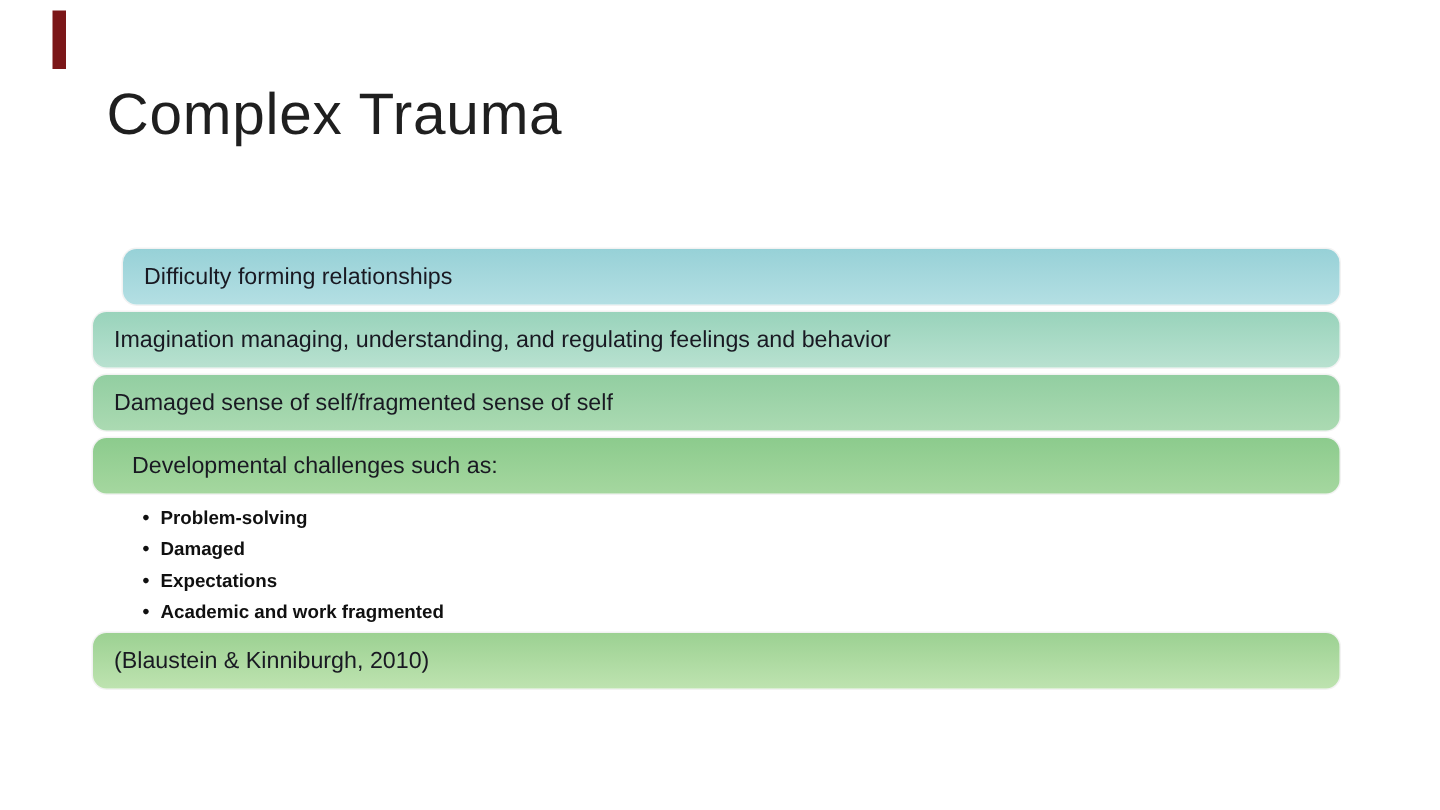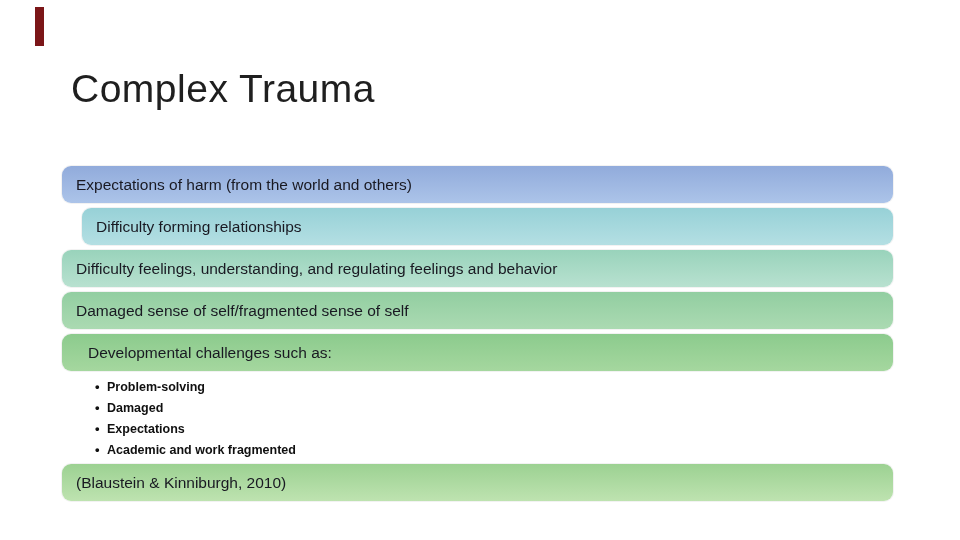--- a/index.html
+++ b/index.html
@@ -10,21 +10,21 @@
     font-family: "Liberation Sans", sans-serif;
     overflow: hidden;
   }
   .accent-bar {
     position: absolute;
     left: 35px; top: 7px;
     width: 9px; height: 39px;
   }
   .slide-title {
     position: absolute;
-    left: 71px; top: 67px;
+    left: 71px; top: 55px;
     font-size: 39px;
     font-weight: 400;
     color: #1f1f1f;
     letter-spacing: 0.5px;
     white-space: nowrap;
   }
   .smartart-list {
     position: absolute;
     left: 62px; top: 166px;
     width: 831px;
@@ -66,30 +66,27 @@
 </style>
 </head>
 <body>
 
 <div class="accent-bar" style="background:#7B1618;"></div>
 
 <h1 class="slide-title">Complex Trauma</h1>
 
 <div class="smartart-list">
 
-  <div class="box box-0">
-    <span>Expectations of harm (from the world and others)</span>
-  </div>
 
   <div class="box box-1">
     <span>Difficulty forming relationships</span>
   </div>
 
   <div class="box box-2">
-    <span>Difficulty feelings, understanding, and regulating feelings and behavior</span>
+    <span>Imagination managing, understanding, and regulating feelings and behavior</span>
   </div>
 
   <div class="box box-3">
     <span>Damaged sense of self/fragmented sense of self</span>
   </div>
 
   <div class="box box-4">
     <span>Developmental challenges such as:</span>
   </div>
 

